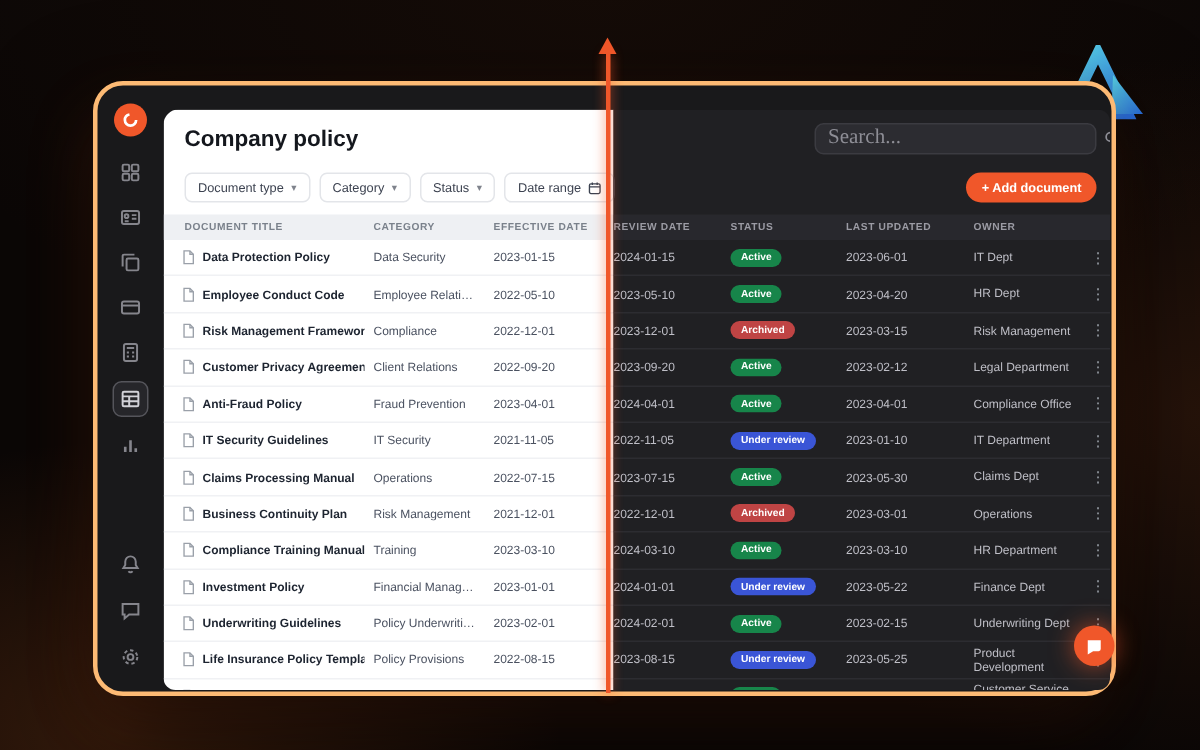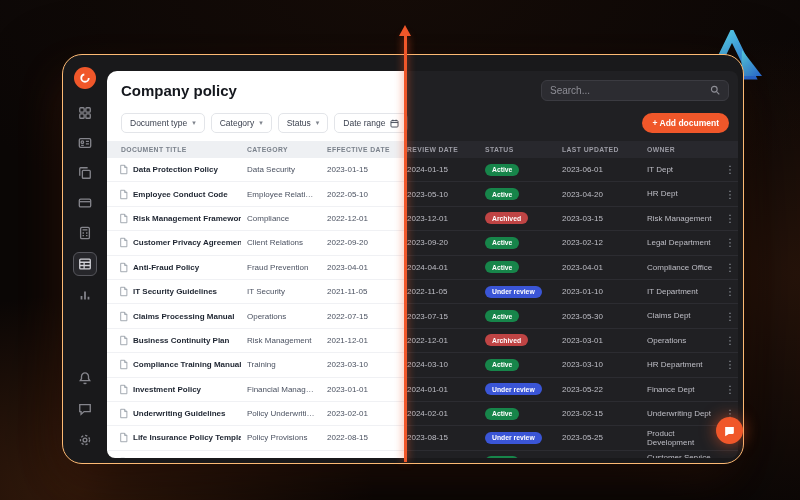--- a/index.html
+++ b/index.html
@@ -13,21 +13,21 @@
       #0b0706;
   }
   .stage{position:relative;width:800px;height:500px;}
 
   
   .corner-logo{position:absolute;top:30px;right:34px;width:58px;height:50px;}
 
   
   .frame{
     position:absolute;left:62px;top:54px;width:682px;height:410px;
-    background:#19191b;border:1px solid #fdba74;border-radius:20px;
+    background:#19191b;border:3px solid #fdba74;border-radius:20px;
     box-shadow:0 26px 70px rgba(0,0,0,.6), -8px 16px 46px -8px rgba(232,92,32,.20);
     box-sizing:border-box;
   }
 
   
   .sidebar{position:absolute;left:0;top:0;bottom:0;width:44px;display:flex;flex-direction:column;align-items:center;padding:12px 0;box-sizing:border-box;}
   .side-logo{width:22px;height:22px;border-radius:50%;display:flex;align-items:center;justify-content:center;margin-bottom:13px;background:#f0572a;}
   .nav{display:flex;flex-direction:column;gap:8px;align-items:center;}
   .nav-ico{width:22px;height:22px;display:flex;align-items:center;justify-content:center;color:#85858c;border-radius:6px;cursor:pointer;}
   .nav-ico.active{border:1px solid #55555b;background:#26262a;color:#d2d2d8;}
@@ -41,21 +41,21 @@
   .pane.dark {clip-path:inset(0 0 0 300px);background:#202023;}
 
   .topbar{height:38px;display:flex;align-items:center;justify-content:space-between;padding:0 9px 0 14px;}
   .page-title{font-size:15px;font-weight:bold;}
   .pane.light .page-title{color:#14171d;}
   .pane.dark  .page-title{color:#ffffff;}
 
   .search{width:188px;height:21px;border-radius:6px;display:flex;align-items:center;gap:6px;padding:0 8px;box-sizing:border-box;cursor:text;}
   .pane.light .search{background:#f3f4f6;border:1px solid #e5e7eb;color:#99a0a9;}
   .pane.dark  .search{background:#2c2c31;border:1px solid #3b3b41;color:#8e8e96;}
-  .search input{flex:1;border:none;background:transparent;outline:none;font-size:10px;color:inherit;font-family:Liberation Sans, sans-serif;padding:0;}
+  .search input{flex:1;border:none;background:transparent;outline:none;font-size:14px;color:inherit;font-family:Liberation Serif, serif;padding:0;}
   .search input::placeholder{color:inherit;opacity:1;}
   .search svg{flex:0 0 auto;}
 
   .filterbar{height:28px;display:flex;align-items:center;gap:6px;padding:0 9px 4px 14px;}
   .chip{display:flex;align-items:center;gap:5px;border-radius:5px;padding:4px 8px;font-size:8.5px;cursor:pointer;white-space:nowrap;}
   .pane.light .chip{border:1px solid #e3e5e9;color:#3c4250;background:#fff;}
   .pane.dark  .chip{border:1px solid #3d3d44;color:#c9c9cf;background:#25252a;}
   .chev{font-size:7px;opacity:.65;}
   .spacer{flex:1;}
   .add-btn{border:none;color:#fff;border-radius:11px;padding:5px 10px;font-size:8.5px;font-weight:bold;font-family:inherit;cursor:pointer;white-space:nowrap;background:#f0572a;}

